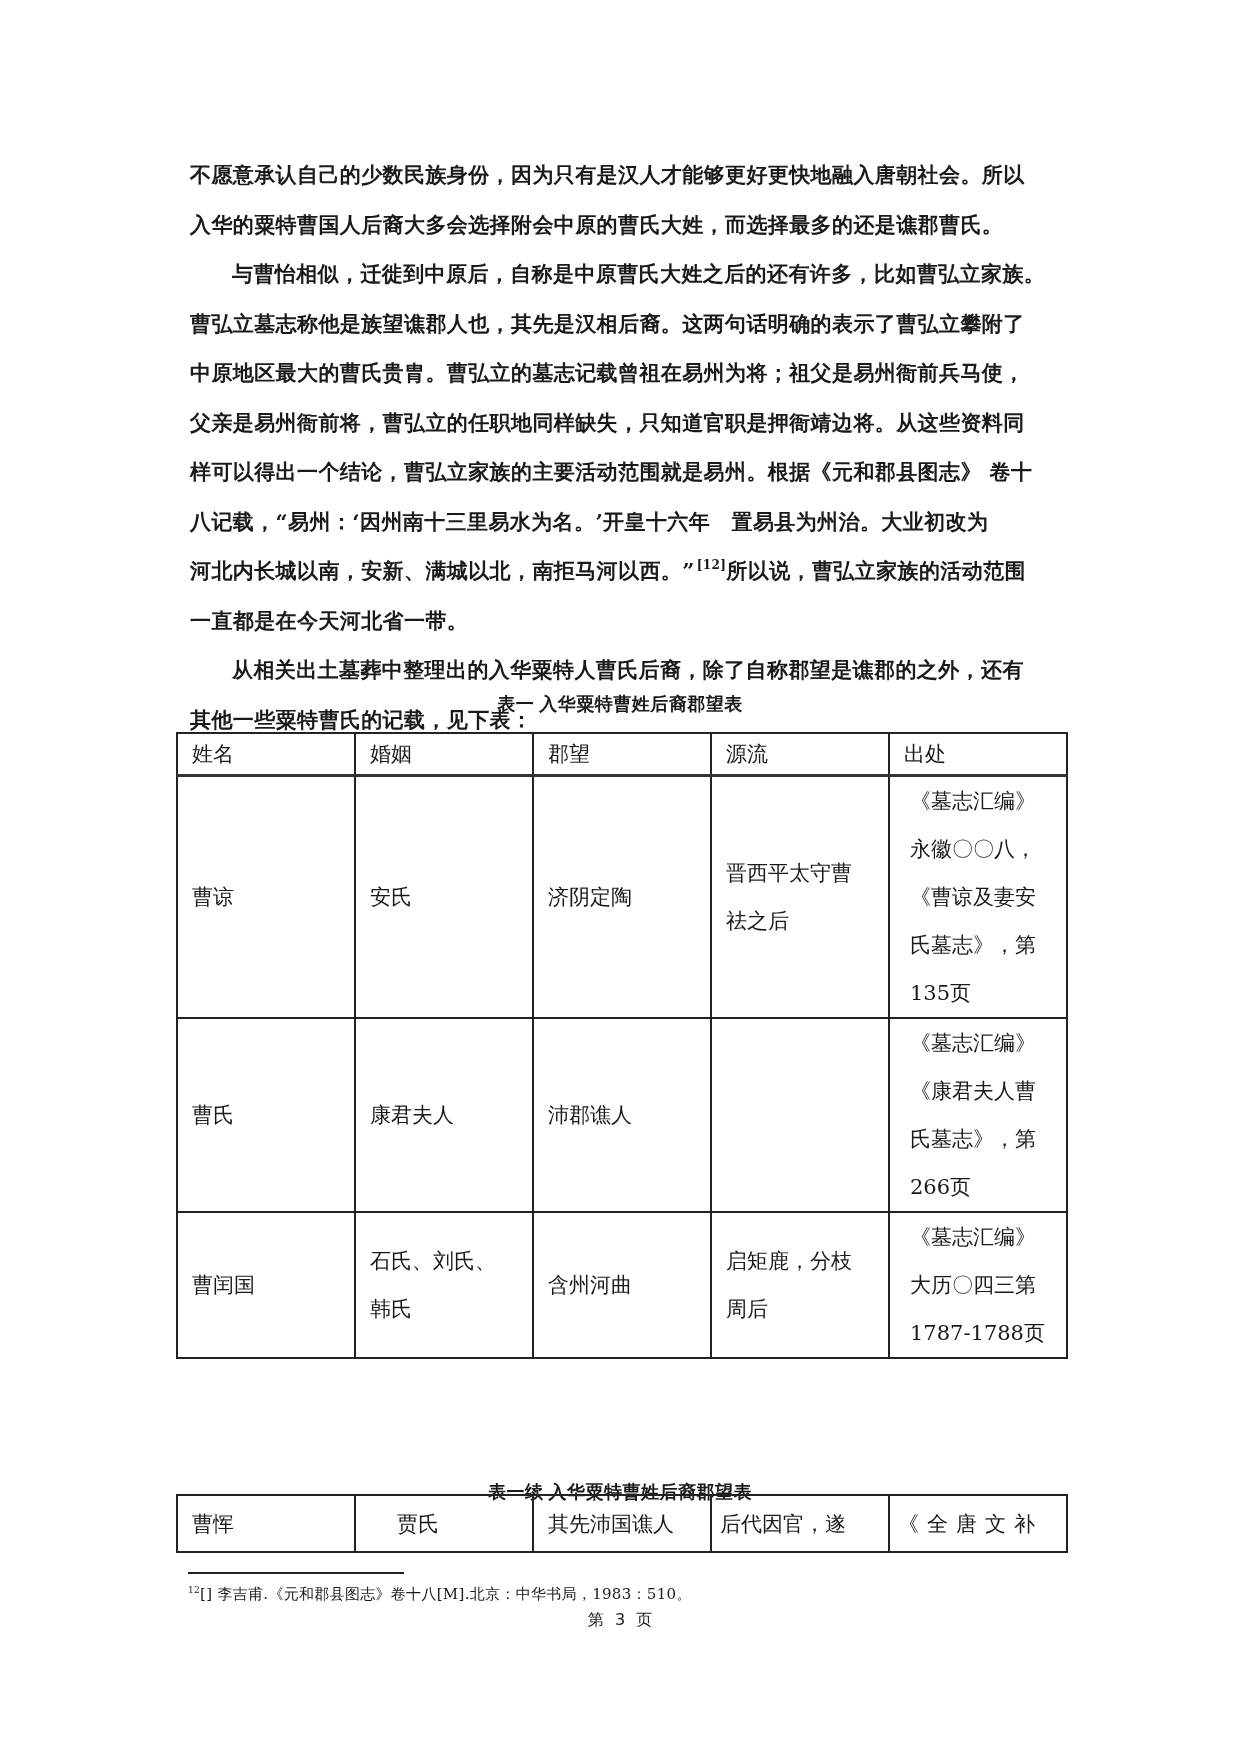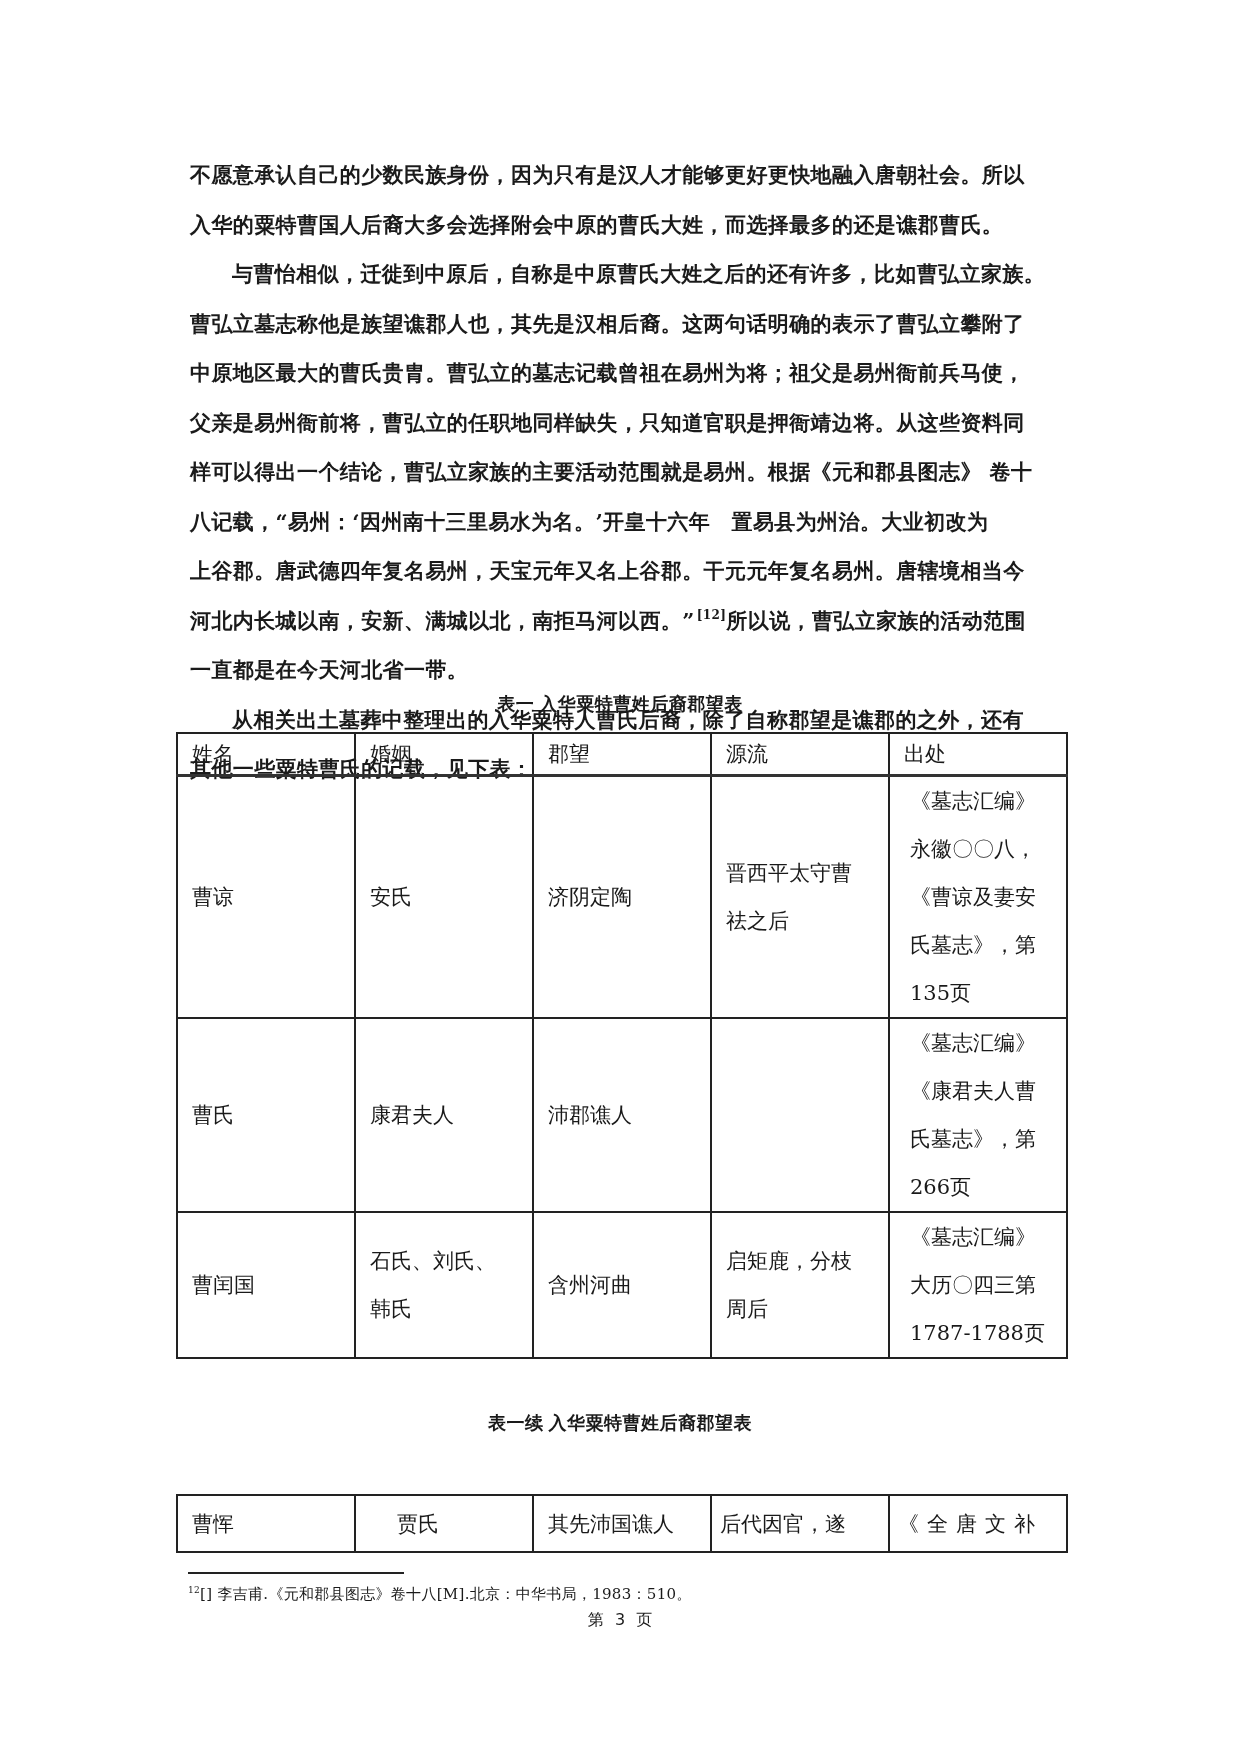--- a/index.html
+++ b/index.html
@@ -123,21 +123,20 @@
       <span class="line">不愿意承认自己的少数民族身份，因为只有是汉人才能够更好更快地融入唐朝社会。所以</span>
       <span class="line">入华的粟特曹国人后裔大多会选择附会中原的曹氏大姓，而选择最多的还是谯郡曹氏。</span>
     </p>
     <p>
       <span class="line" style="padding-left:42px">与曹怡相似，迁徙到中原后，自称是中原曹氏大姓之后的还有许多，比如曹弘立家族。</span>
       <span class="line">曹弘立墓志称他是族望谯郡人也，其先是汉相后裔。这两句话明确的表示了曹弘立攀附了</span>
       <span class="line">中原地区最大的曹氏贵胄。曹弘立的墓志记载曾祖在易州为将；祖父是易州衙前兵马使，</span>
       <span class="line">父亲是易州衙前将，曹弘立的任职地同样缺失，只知道官职是押衙靖边将。从这些资料同</span>
       <span class="line">样可以得出一个结论，曹弘立家族的主要活动范围就是易州。根据《元和郡县图志》 卷十</span>
       <span class="line">八记载，“易州：‘因州南十三里易水为名。’开皇十六年　置易县为州治。大业初改为</span>
-      <span class="line">上谷郡。唐武德四年复名易州，天宝元年又名上谷郡。干元元年复名易州。唐辖境相当今</span>
       <span class="line">
         <span>河北内长城以南，安新、满城以北，南拒马河以西。”</span><sup class="ref">[12]</sup><span>所以说，曹弘立家族的活动范围</span>
       </span>
       <span class="line">一直都是在今天河北省一带。</span>
     </p>
     <p>
       <span class="line" style="padding-left:42px">从相关出土墓葬中整理出的入华粟特人曹氏后裔，除了自称郡望是谯郡的之外，还有</span>
       <span class="line">其他一些粟特曹氏的记载，见下表：</span>
     </p>
   </div>
@@ -201,21 +200,21 @@
       </td>
       <td class="src">
         <span class="cell-line">《墓志汇编》</span>
         <span class="cell-line">大历〇四三第</span>
         <span class="cell-line">1787-1788页</span>
       </td>
     </tr>
   </tbody>
     </table>
 
-  <div class="table-caption" style="top:1411px;">表一续  入华粟特曹姓后裔郡望表</div>
+  <div class="table-caption" style="top:1480px;">表一续  入华粟特曹姓后裔郡望表</div>
 
   <table class="grid" style="top:1494px;">
     <colgroup>
         <col>
         <col>
         <col>
         <col>
         <col>
       </colgroup>
     <tbody>

